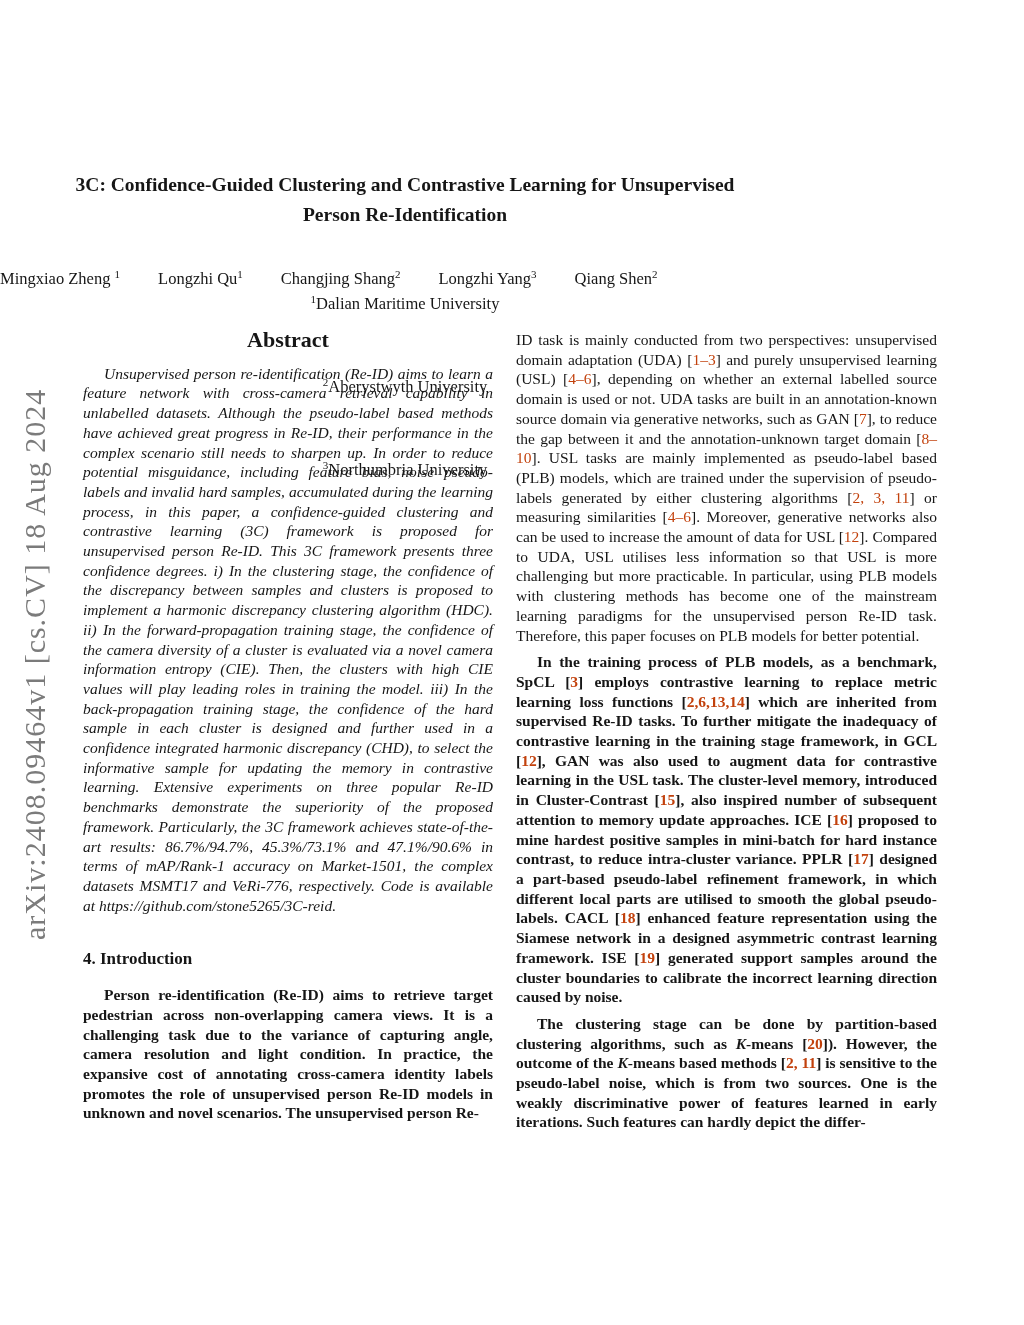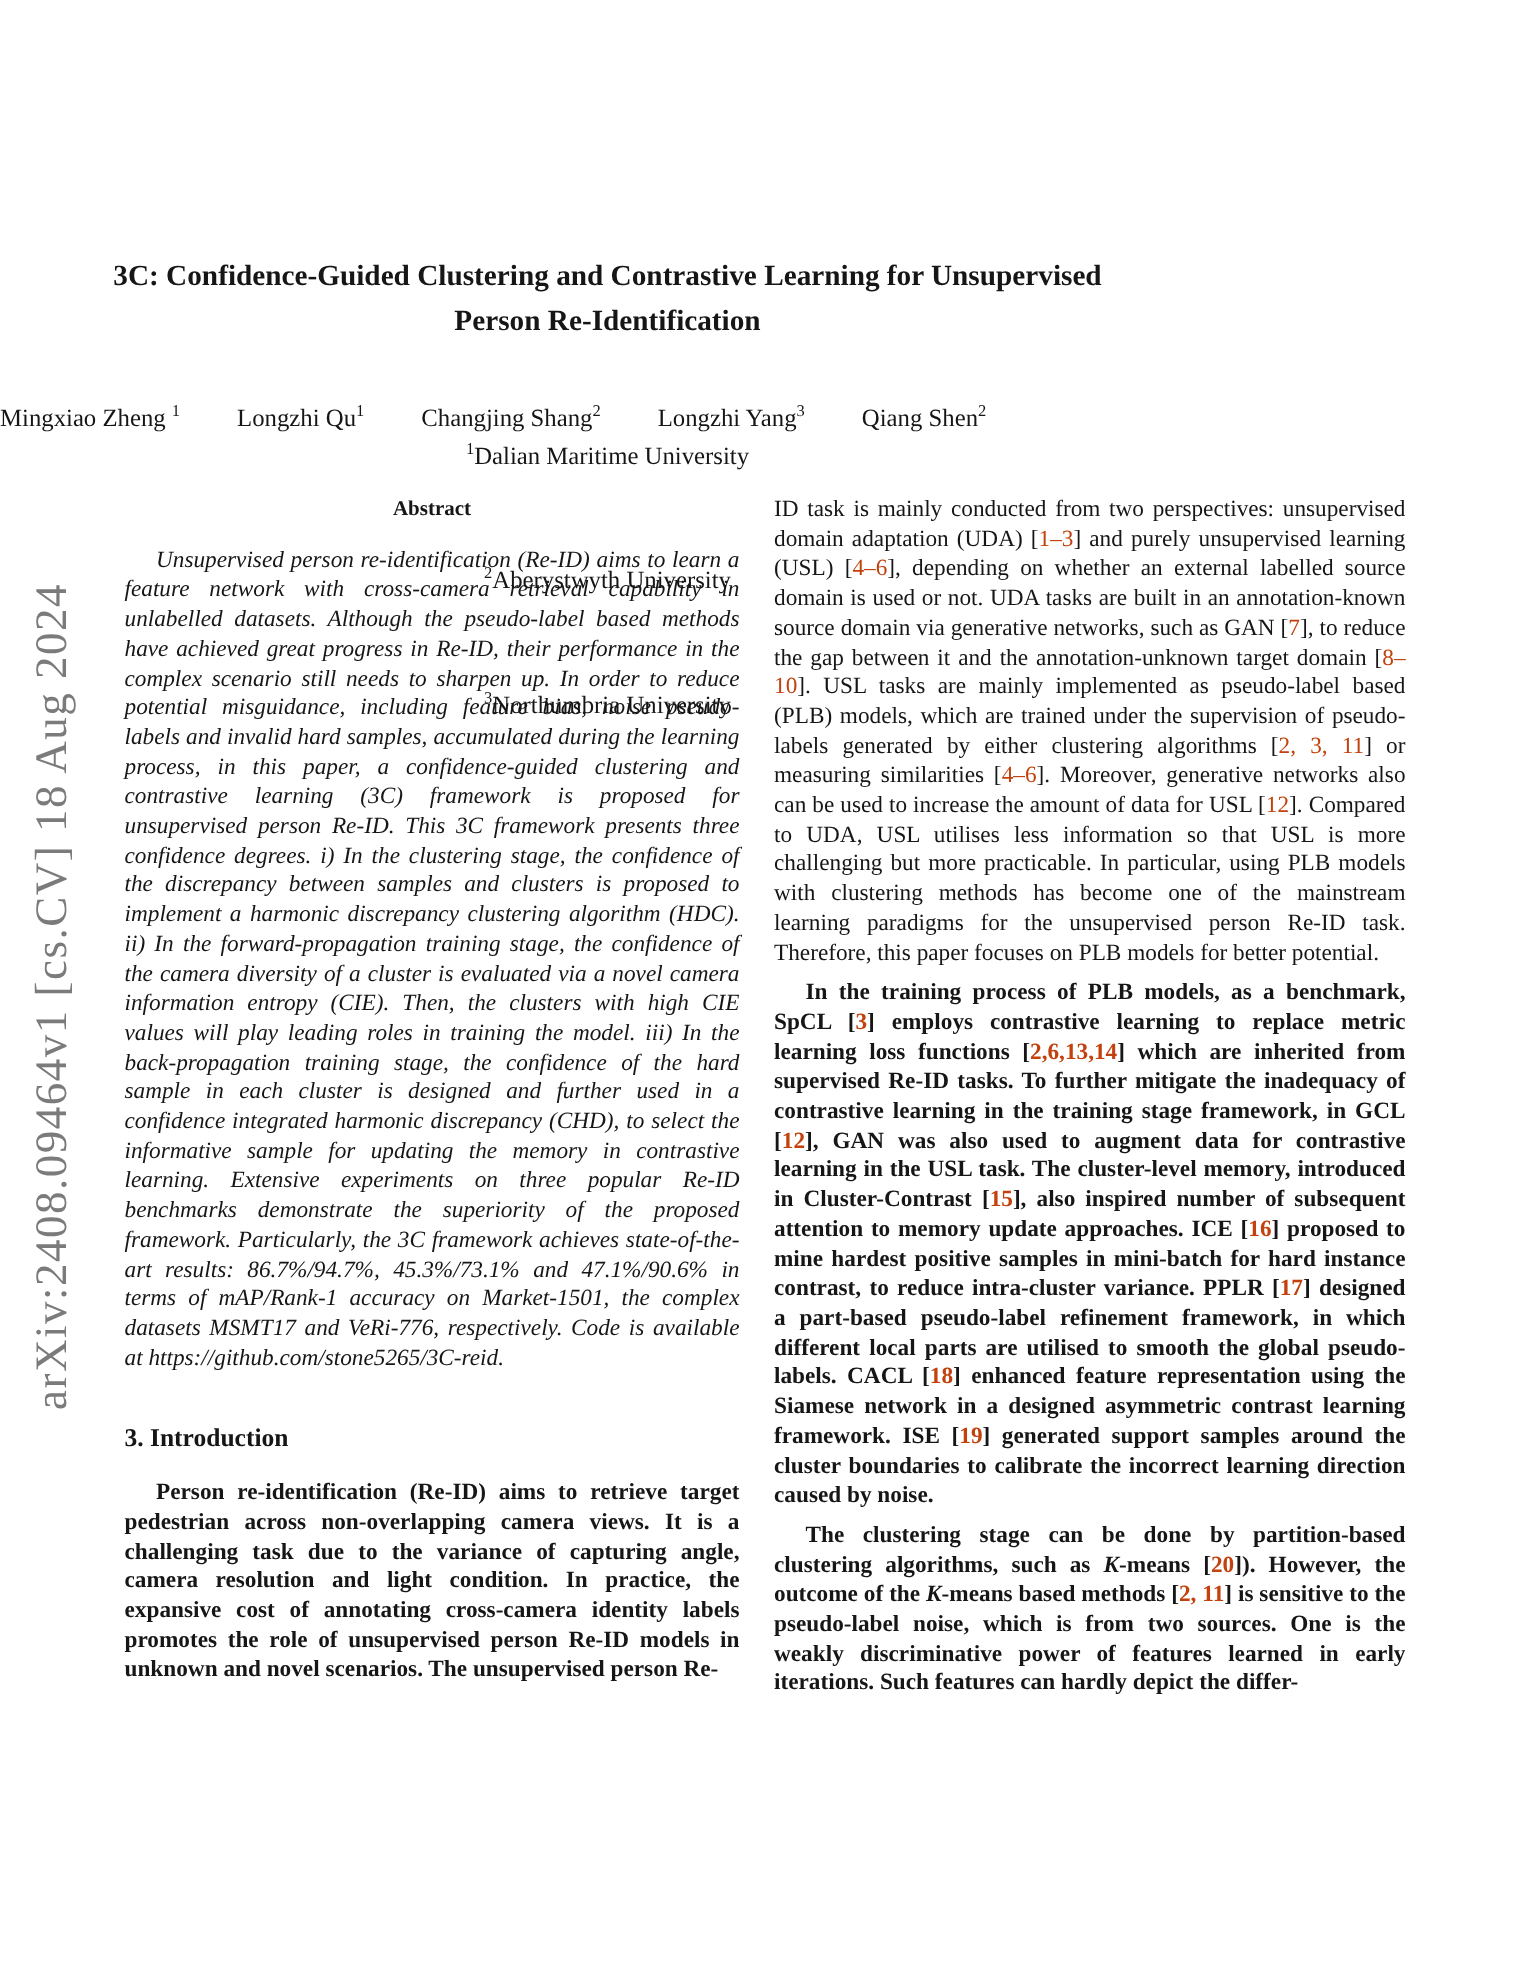--- a/index.html
+++ b/index.html
@@ -67,21 +67,21 @@
     line-height: 19.7px;
     hyphens: auto;
     -webkit-hyphens: auto;
   }
   .col-left  { left: 83px;  width: 410px; }
   .col-right { left: 516px; width: 421px; }
 
   .abstract-heading {
     margin: 0 0 14px 0;
     text-align: center;
-    font-size: 14px;
+    font-size: 22px;
     font-weight: bold;
   }
   .abstract-text {
     margin: 0;
     font-style: italic;
     text-indent: 21px;
   }
   .section-heading {
     margin: 34px 0 16px 0;
     text-align: left;
@@ -116,21 +116,21 @@
     <div class="affils">
       <span><sup>1</sup><span>Dalian Maritime University</span></span>
       <span><sup>2</sup><span>Aberystwyth University</span></span>
       <span><sup>3</sup><span>Northumbria University</span></span>
     </div>
   </div>
 
   <div class="col col-left">
     <h2 class="abstract-heading">Abstract</h2>
     <p class="abstract-text">Unsupervised person re-identification (Re-ID) aims to learn a feature network with cross-camera retrieval capability in unlabelled datasets. Although the pseudo-label based methods have achieved great progress in Re-ID, their performance in the complex scenario still needs to sharpen up. In order to reduce potential misguidance, including feature bias, noise pseudo-labels and invalid hard samples, accumulated during the learning process, in this paper, a confidence-guided clustering and contrastive learning (3C) framework is proposed for unsupervised person Re-ID. This 3C framework presents three confidence degrees. i) In the clustering stage, the confidence of the discrepancy between samples and clusters is proposed to implement a harmonic discrepancy clustering algorithm (HDC). ii) In the forward-propagation training stage, the confidence of the camera diversity of a cluster is evaluated via a novel camera information entropy (CIE). Then, the clusters with high CIE values will play leading roles in training the model. iii) In the back-propagation training stage, the confidence of the hard sample in each cluster is designed and further used in a confidence integrated harmonic discrepancy (CHD), to select the informative sample for updating the memory in contrastive learning. Extensive experiments on three popular Re-ID benchmarks demonstrate the superiority of the proposed framework. Particularly, the 3C framework achieves state-of-the-art results: 86.7%/94.7%, 45.3%/73.1% and 47.1%/90.6% in terms of mAP/Rank-1 accuracy on Market-1501, the complex datasets MSMT17 and VeRi-776, respectively. Code is available at https://github.com/stone5265/3C-reid.</p>
-    <h2 class="section-heading">3. Introduction</h2>
+    <h2 class="section-heading">4. Introduction</h2>
     <p class="body-par indent">Person re-identification (Re-ID) aims to retrieve target pedestrian across non-overlapping camera views. It is a challenging task due to the variance of capturing angle, camera resolution and light condition. In practice, the expansive cost of annotating cross-camera identity labels promotes the role of unsupervised person Re-ID models in unknown and novel scenarios. The unsupervised person Re-</p>
   </div>
 
   <div class="col col-right">
     <p class="body-par">ID task is mainly conducted from two perspectives: unsupervised domain adaptation (UDA) [<span class="cite">1–3</span>] and purely unsupervised learning (USL) [<span class="cite">4–6</span>], depending on whether an external labelled source domain is used or not. UDA tasks are built in an annotation-known source domain via generative networks, such as GAN [<span class="cite">7</span>], to reduce the gap between it and the annotation-unknown target domain [<span class="cite">8–10</span>]. USL tasks are mainly implemented as pseudo-label based (PLB) models, which are trained under the supervision of pseudo-labels generated by either clustering algorithms [<span class="cite">2, 3, 11</span>] or measuring similarities [<span class="cite">4–6</span>]. Moreover, generative networks also can be used to increase the amount of data for USL [<span class="cite">12</span>]. Compared to UDA, USL utilises less information so that USL is more challenging but more practicable. In particular, using PLB models with clustering methods has become one of the mainstream learning paradigms for the unsupervised person Re-ID task. Therefore, this paper focuses on PLB models for better potential.</p>
     <p class="body-par indent">In the training process of PLB models, as a benchmark, SpCL [<span class="cite">3</span>] employs contrastive learning to replace metric learning loss functions [<span class="cite">2,6,13,14</span>] which are inherited from supervised Re-ID tasks. To further mitigate the inadequacy of contrastive learning in the training stage framework, in GCL [<span class="cite">12</span>], GAN was also used to augment data for contrastive learning in the USL task. The cluster-level memory, introduced in Cluster-Contrast [<span class="cite">15</span>], also inspired number of subsequent attention to memory update approaches. ICE [<span class="cite">16</span>] proposed to mine hardest positive samples in mini-batch for hard instance contrast, to reduce intra-cluster variance. PPLR [<span class="cite">17</span>] designed a part-based pseudo-label refinement framework, in which different local parts are utilised to smooth the global pseudo-labels. CACL [<span class="cite">18</span>] enhanced feature representation using the Siamese network in a designed asymmetric contrast learning framework. ISE [<span class="cite">19</span>] generated support samples around the cluster boundaries to calibrate the incorrect learning direction caused by noise.</p>
     <p class="body-par indent">The clustering stage can be done by partition-based clustering algorithms, such as <i>K</i>-means [<span class="cite">20</span>]). However, the outcome of the <i>K</i>-means based methods [<span class="cite">2, 11</span>] is sensitive to the pseudo-label noise, which is from two sources. One is the weakly discriminative power of features learned in early iterations. Such features can hardly depict the differ-</p>
   </div>
 
 </div>

